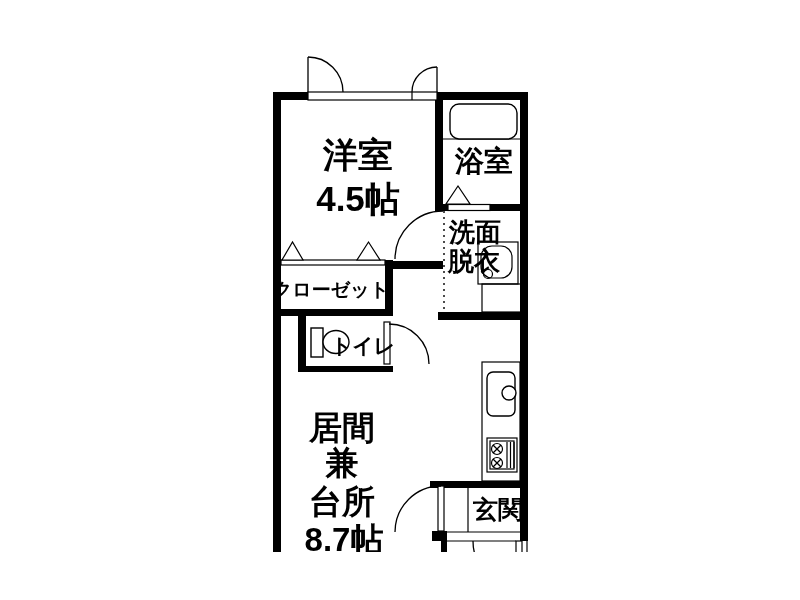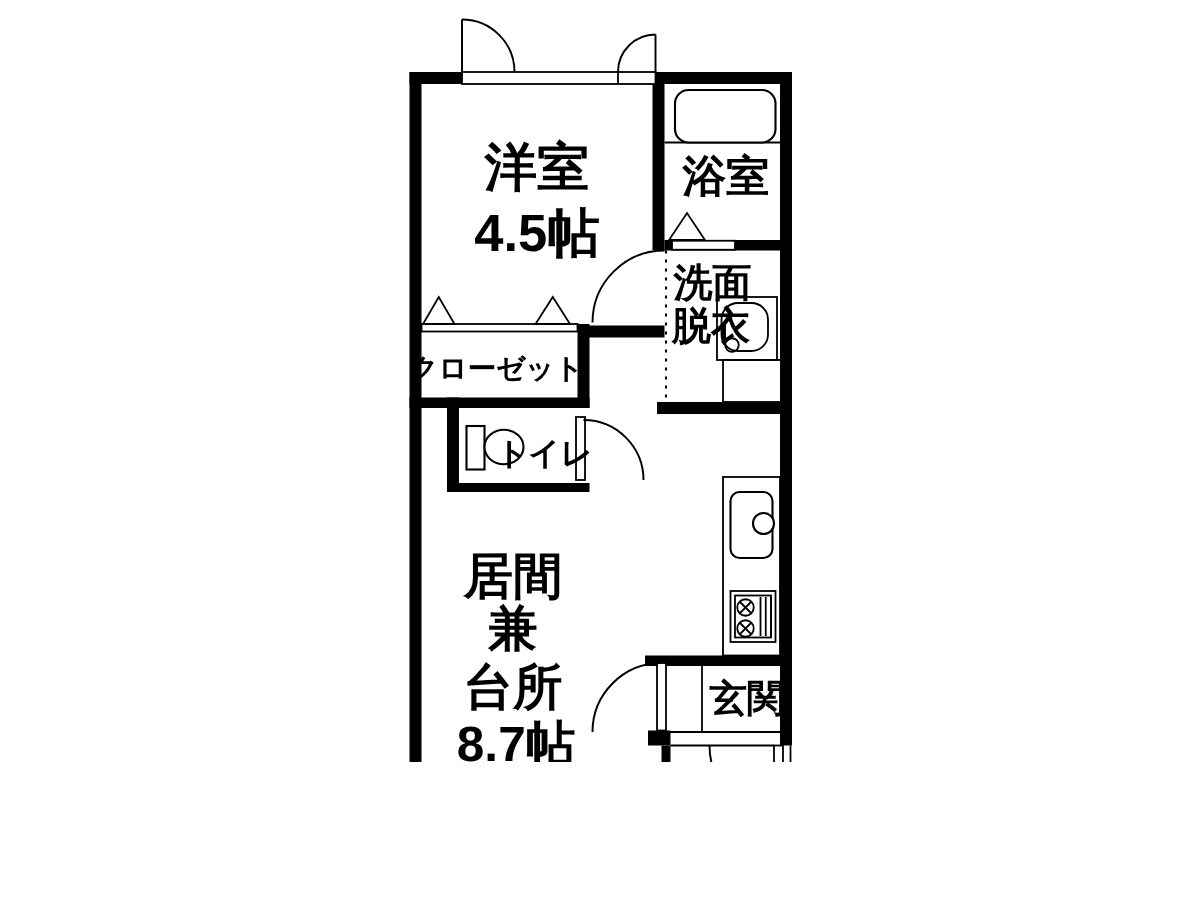--- a/index.html
+++ b/index.html
@@ -1,16 +1,16 @@
 <!DOCTYPE html>
 <html><head>
 <meta charset="utf-8">
 <style>
   html,body{margin:0;padding:0;background:#ffffff;}
-  .stage{position:relative;width:800px;height:508px;background:#ffffff;overflow:hidden;}
+  .stage{position:relative;width:800px;height:508px;background:#ffffff;overflow:hidden;margin-top:44px;}
   svg{display:block;}
   text{font-family:"Liberation Sans","DejaVu Sans",sans-serif;font-weight:bold;fill:#000;}
   .t35{font-size:35px;}
   .t33{font-size:33px;}
   .t29{font-size:29px;}
   .t26{font-size:26px;}
   .t25{font-size:25px;}
   .t21{font-size:21px;}
   .t19{font-size:19px;}
   .wall{fill:#000;stroke:none;}

